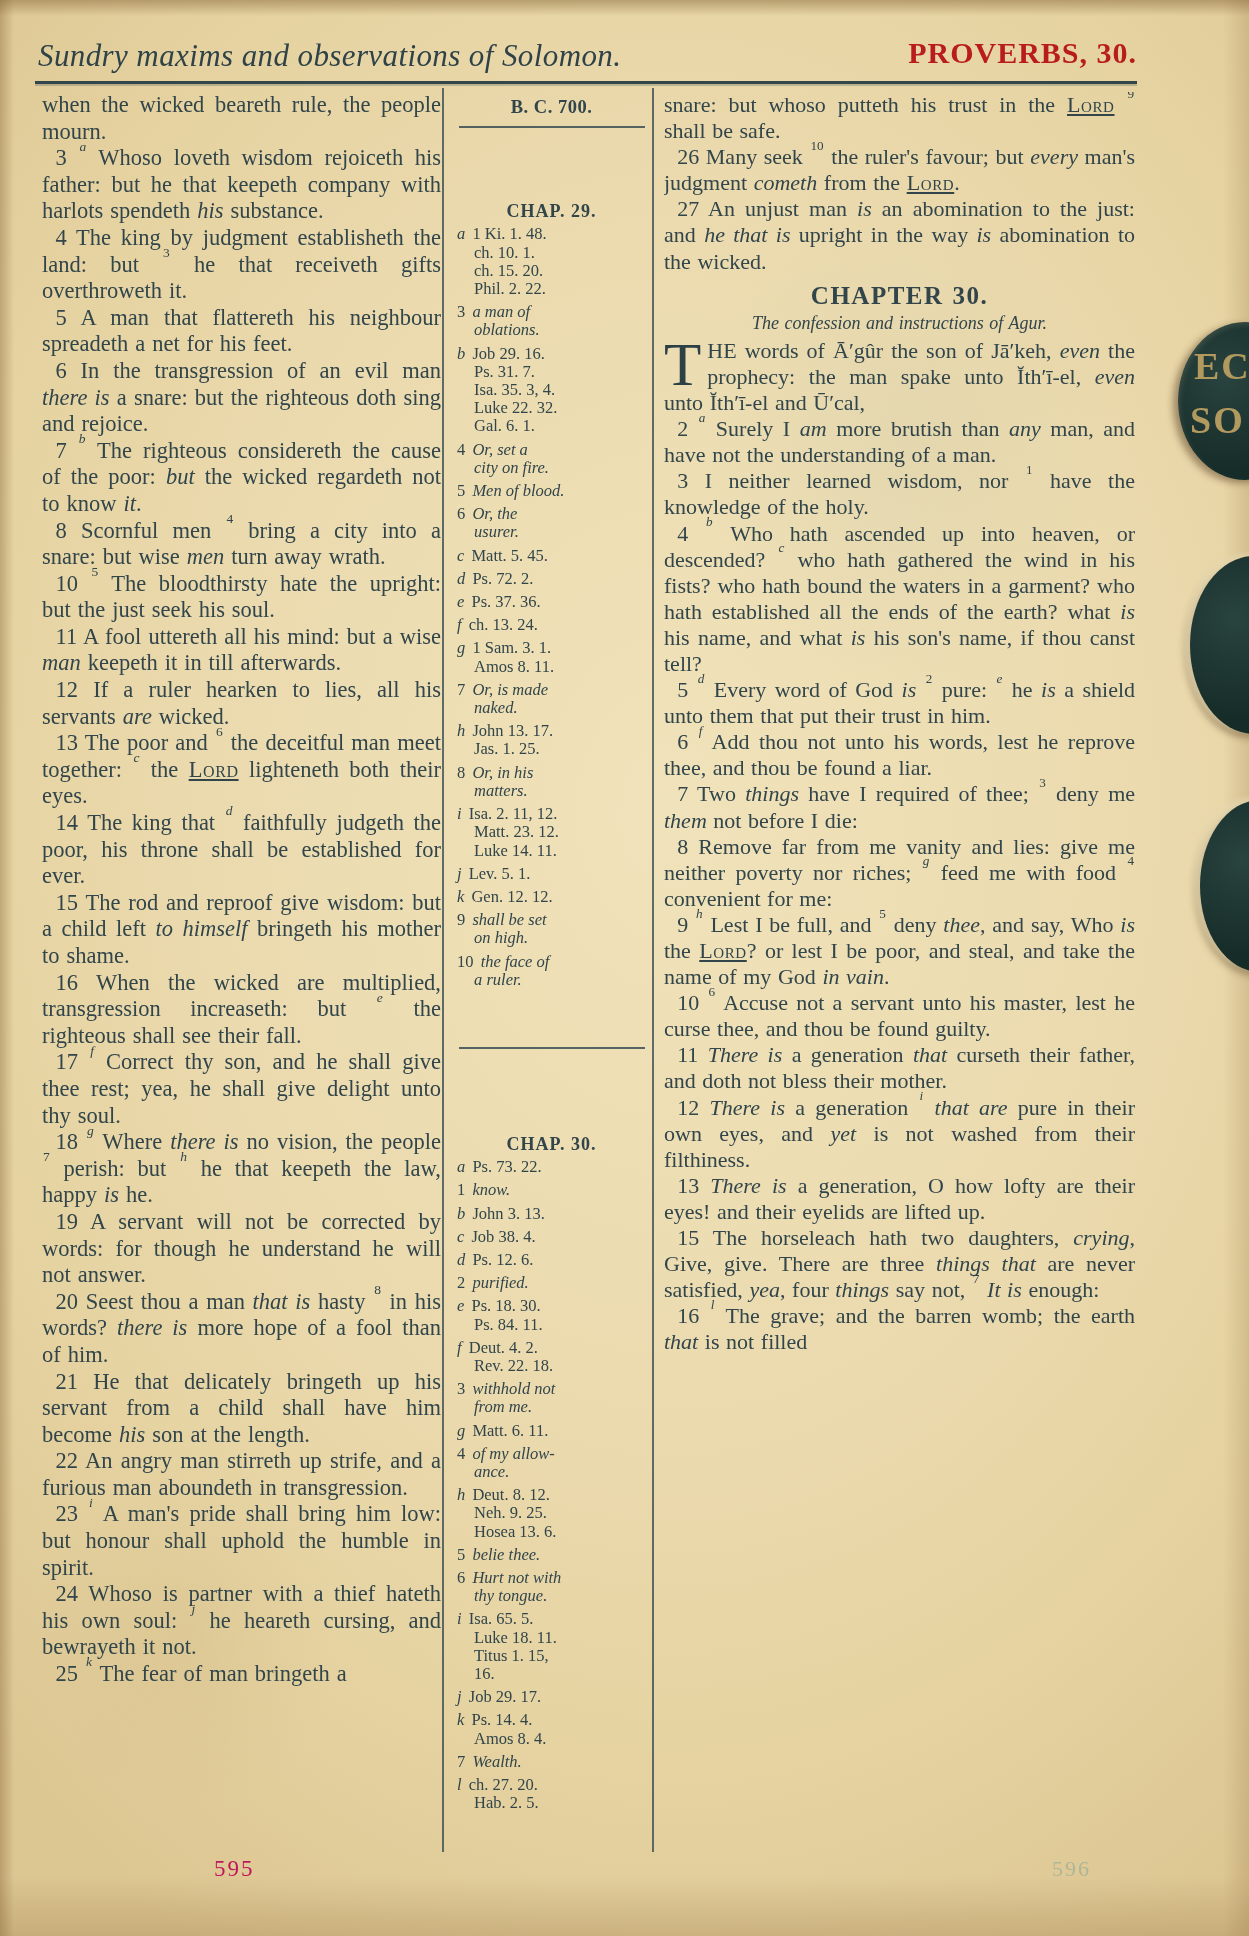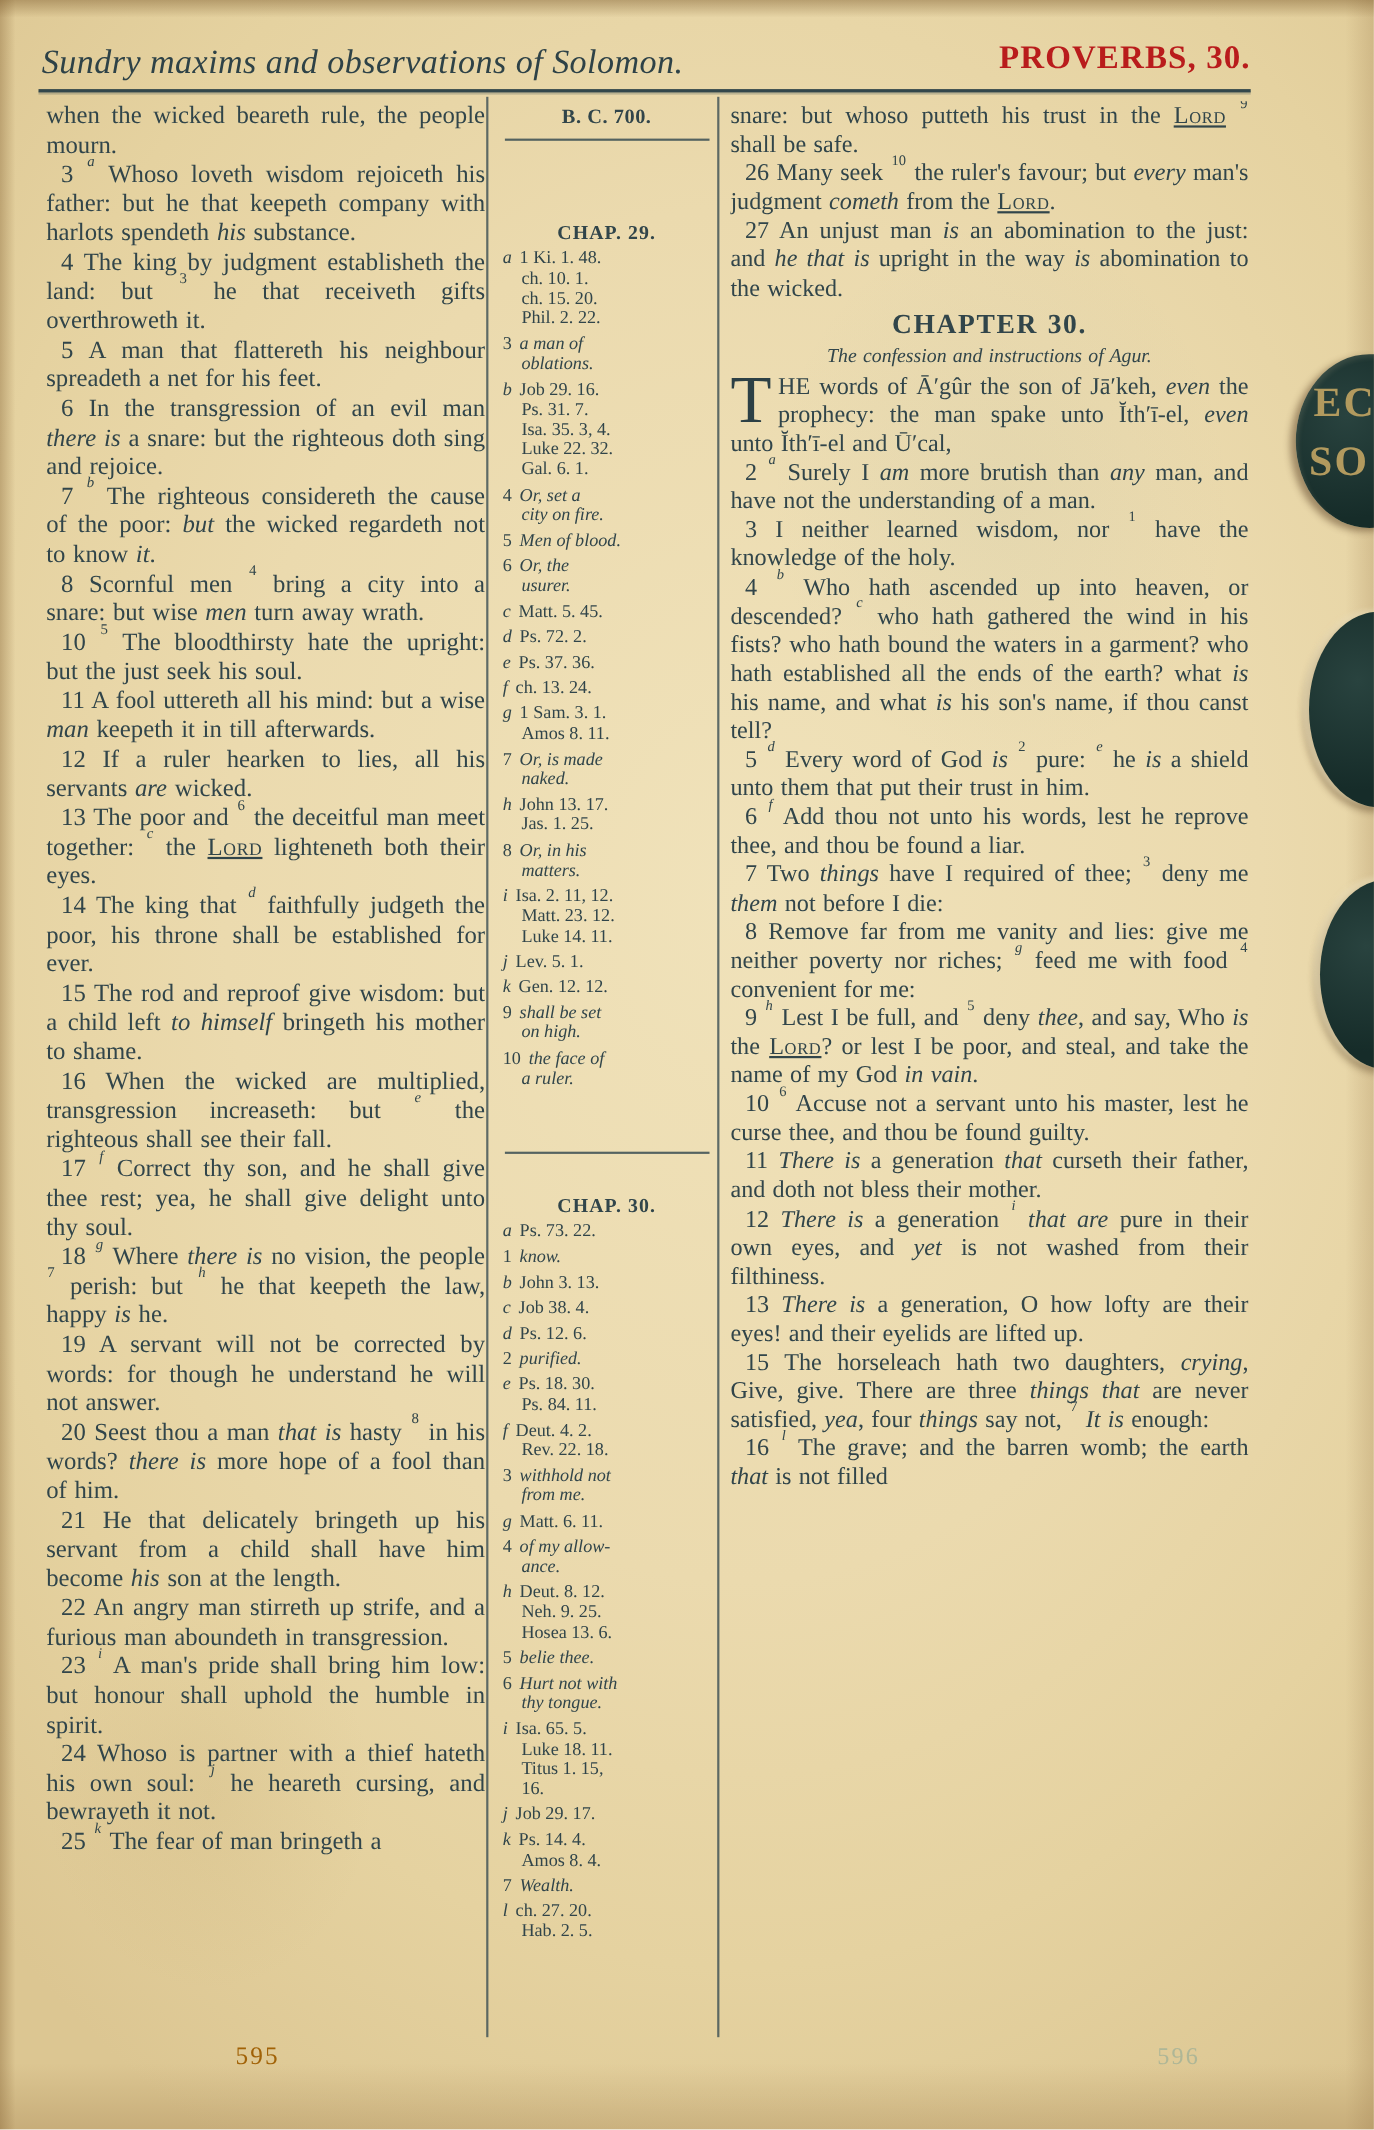--- a/index.html
+++ b/index.html
@@ -48,29 +48,29 @@
 
   .chapter-heading{margin:8px 0 1px 0;text-align:center;font-size:25px;font-weight:bold;letter-spacing:1.5px;text-indent:0;}
   .chapter-subtitle{margin:0 0 2px 0;text-align:center;font-style:italic;font-size:18px;text-indent:0;}
 
   
   .col-center{left:455px;width:193px;top:94px;height:1766px;font-size:16.5px;line-height:18.2px;overflow:hidden;}
   .bc-date{text-align:center;font-size:18.5px;letter-spacing:.5px;font-weight:bold;margin-top:4px;}
   .center-rule{width:186px;height:2px;background:#3a4e52;margin:10px auto 0 auto;opacity:.85;}
   .chap-label{text-align:center;font-size:18px;font-weight:bold;letter-spacing:1px;}
   .chap-label.c29{margin-top:74px;}
-  .chap-label.c30{margin-top:38px;}
+  .chap-label.c30{margin-top:86px;}
   .ref{white-space:pre-line;padding-left:17px;text-indent:-17px;margin:5px 0 0 2px;}
   .ref .m{font-style:italic;padding-right:3px;}
   .ref .m.num{font-style:normal;}
   .ref .gloss{font-style:italic;}
   .rule30{margin-top:58px;}
 
   
-  .page-number{position:absolute;left:214px;top:1856px;font-size:23px;letter-spacing:2px;color:#a16207;}
+  .page-number{position:absolute;left:214px;top:1856px;font-size:23px;letter-spacing:2px;color:#be185d;}
   .ghost-number{position:absolute;left:1052px;top:1856px;font-size:22px;color:rgba(95,150,150,.38);filter:blur(.6px);letter-spacing:2px;}
 
   
   .tab{position:absolute;border-radius:50%;background:radial-gradient(circle at 35% 35%, #29433f, #162c29 70%);
        box-shadow:-5px 3px 7px rgba(70,45,20,.45), inset 2px 3px 5px rgba(235,220,180,.12);}
   .tab1{left:1178px;top:322px;width:134px;height:158px;}
   .tab2{left:1190px;top:556px;width:128px;height:178px;box-shadow:-6px -2px 4px rgba(238,226,190,.55),-5px 4px 7px rgba(70,45,20,.4);}
   .tab3{left:1200px;top:800px;width:120px;height:172px;box-shadow:-6px -3px 4px rgba(238,226,190,.5),-5px 4px 7px rgba(70,45,20,.35);}
   .tab-text{position:absolute;color:#b29a5e;font-weight:bold;font-family:"Liberation Serif",serif;}
   .tab1 .t1{left:16px;top:22px;font-size:38px;letter-spacing:2px;}

